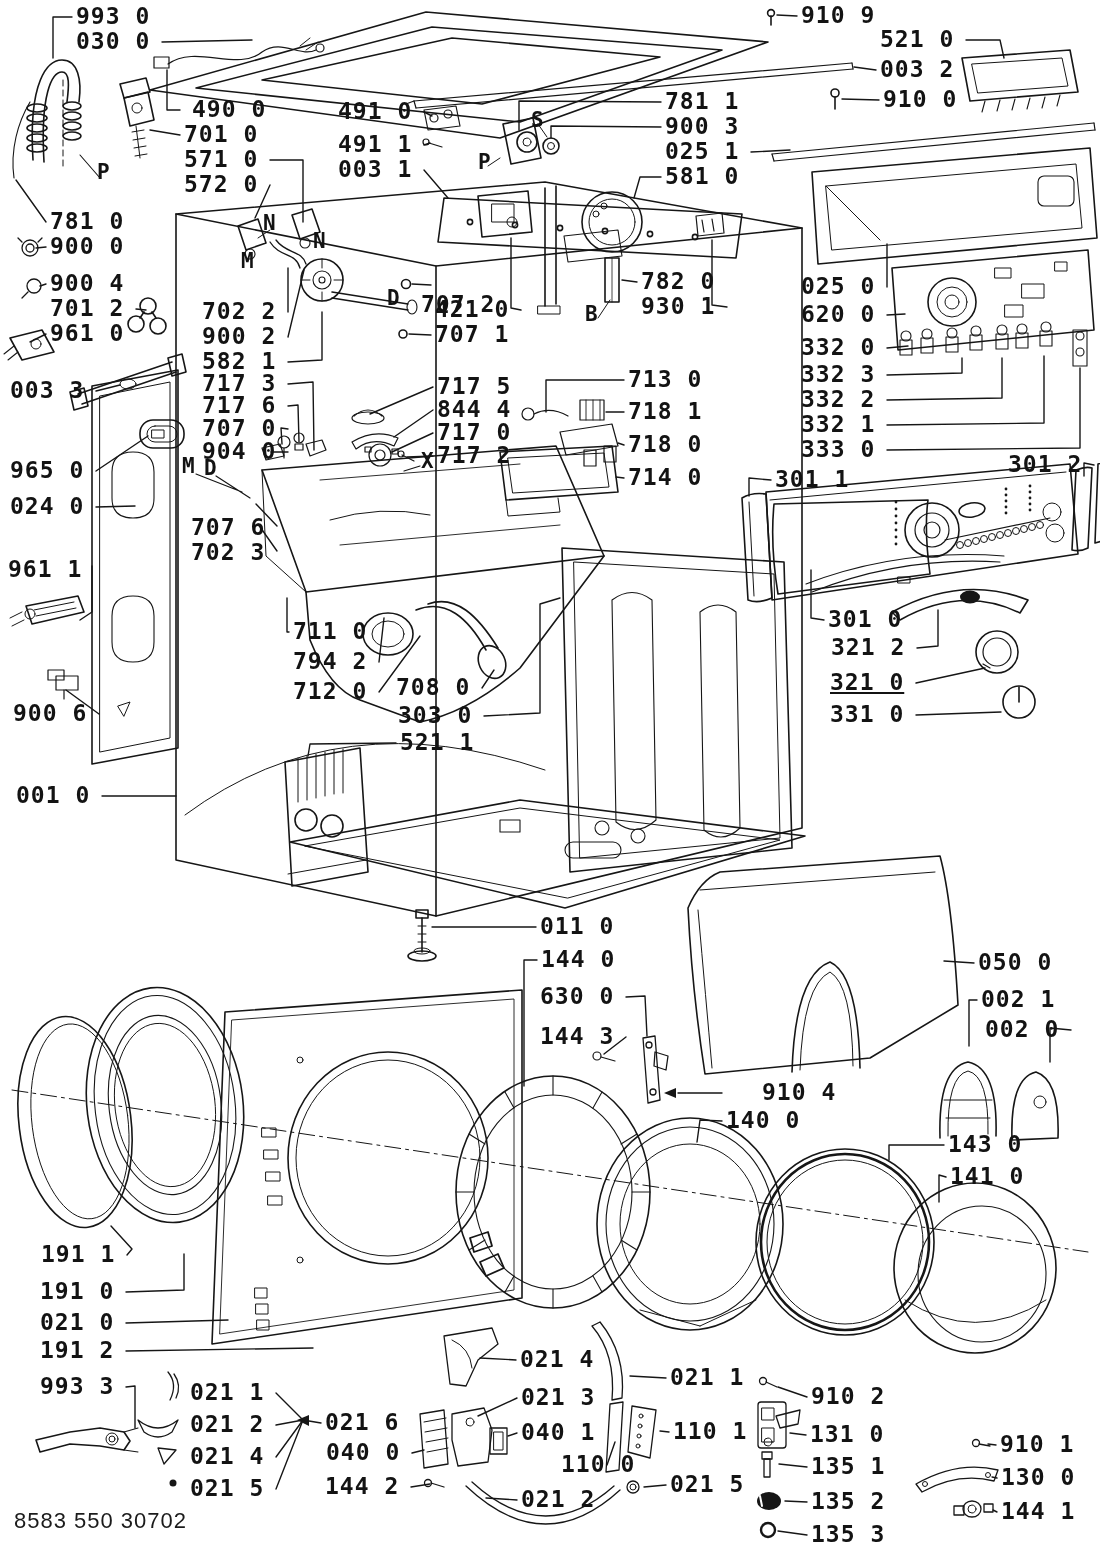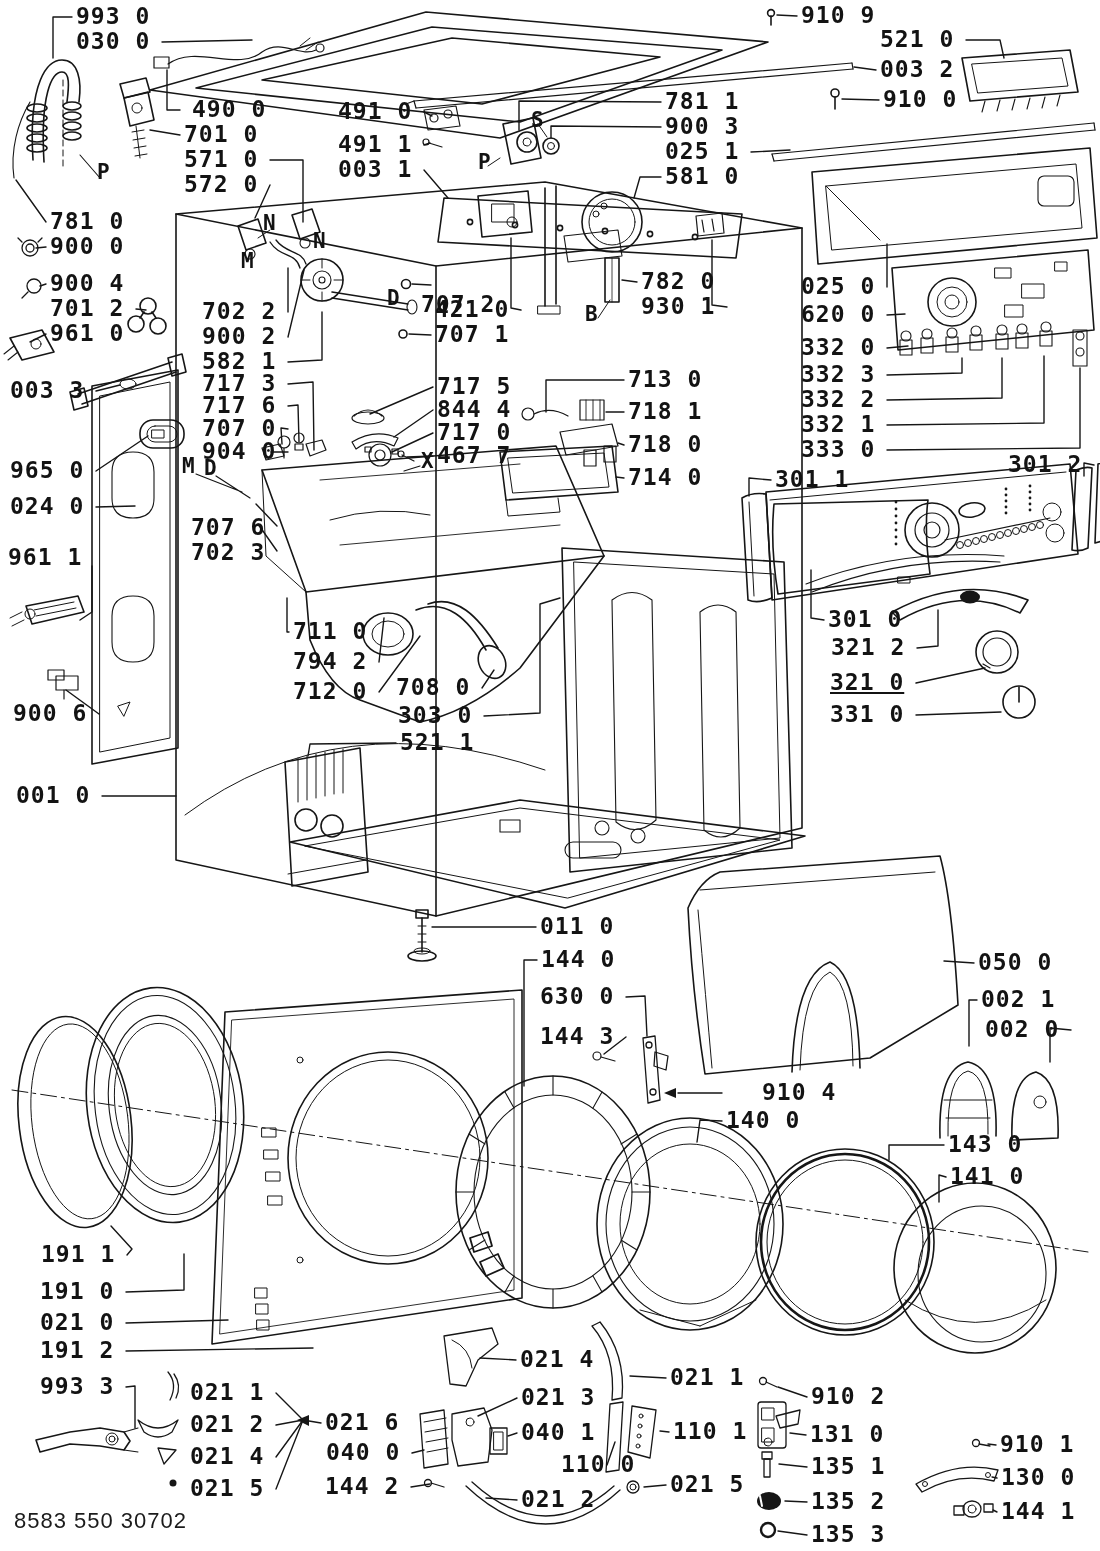--- a/index.html
+++ b/index.html
@@ -677,21 +677,21 @@
       <div class="plabel" style="left: 184px; top: 148px;">571 0</div>
       <div class="plabel" style="left: 184px; top: 173px;">572 0</div>
       <div class="plabel" style="left: 50px; top: 210px;">781 0</div>
       <div class="plabel" style="left: 50px; top: 235px;">900 0</div>
       <div class="plabel" style="left: 50px; top: 272px;">900 4</div>
       <div class="plabel" style="left: 50px; top: 297px;">701 2</div>
       <div class="plabel" style="left: 50px; top: 322px;">961 0</div>
       <div class="plabel" style="left: 10px; top: 379px;">003 3</div>
       <div class="plabel" style="left: 10px; top: 459px;">965 0</div>
       <div class="plabel" style="left: 10px; top: 495px;">024 0</div>
-      <div class="plabel" style="left: 8px; top: 546px; text-align: right;">961 1</div>
+      <div class="plabel" style="left: 8px; top: 558px; text-align: right;">961 1</div>
       <div class="plabel" style="left: 13px; top: 702px;">900 6</div>
       <div class="plabel" style="left: 16px; top: 784px;">001 0</div>
       <div class="plabel" style="left: 202px; top: 300px;">702 2</div>
       <div class="plabel" style="left: 202px; top: 325px;">900 2</div>
       <div class="plabel" style="left: 202px; top: 350px;">582 1</div>
       <div class="plabel" style="left: 202px; top: 372px;">717 3</div>
       <div class="plabel" style="left: 202px; top: 394px;">717 6</div>
       <div class="plabel" style="left: 202px; top: 417px;">707 0</div>
       <div class="plabel" style="left: 202px; top: 440px;">904 0</div>
       <div class="plabel" style="left: 191px; top: 516px;">707 6</div>
@@ -770,21 +770,21 @@
       <div class="plabel" style="left: 1000px; top: 1433px;">910 1</div>
       <div class="plabel" style="left: 1001px; top: 1466px;">130 0</div>
       <div class="plabel" style="left: 1001px; top: 1500px;">144 1</div>
       <div class="plabel" style="left: 628px; top: 368px;">713 0</div>
       <div class="plabel" style="left: 628px; top: 400px;">718 1</div>
       <div class="plabel" style="left: 628px; top: 433px;">718 0</div>
       <div class="plabel" style="left: 628px; top: 466px;">714 0</div>
       <div class="plabel" style="left: 437px; top: 375px;">717 5</div>
       <div class="plabel" style="left: 437px; top: 398px;">844 4</div>
       <div class="plabel" style="left: 437px; top: 421px;">717 0</div>
-      <div class="plabel" style="left: 437px; top: 444px;">467 7</div>
+      <div class="plabel" style="left: 437px; top: 444px;">717 2</div>
       <div class="pletter" style="left: 97px; top: 162px;">P</div>
       <div class="pletter" style="left: 531px; top: 110px;">S</div>
       <div class="pletter" style="left: 478px; top: 152px;">P</div>
       <div class="pletter" style="left: 263px; top: 213px;">N</div>
       <div class="pletter" style="left: 313px; top: 231px;">N</div>
       <div class="pletter" style="left: 241px; top: 251px;">M</div>
       <div class="pletter" style="left: 387px; top: 288px;">D</div>
       <div class="pletter" style="left: 585px; top: 304px;">B</div>
       <div class="pletter" style="left: 421px; top: 451px;">X</div>
       <div class="pletter" style="left: 182px; top: 456px;">M</div>

